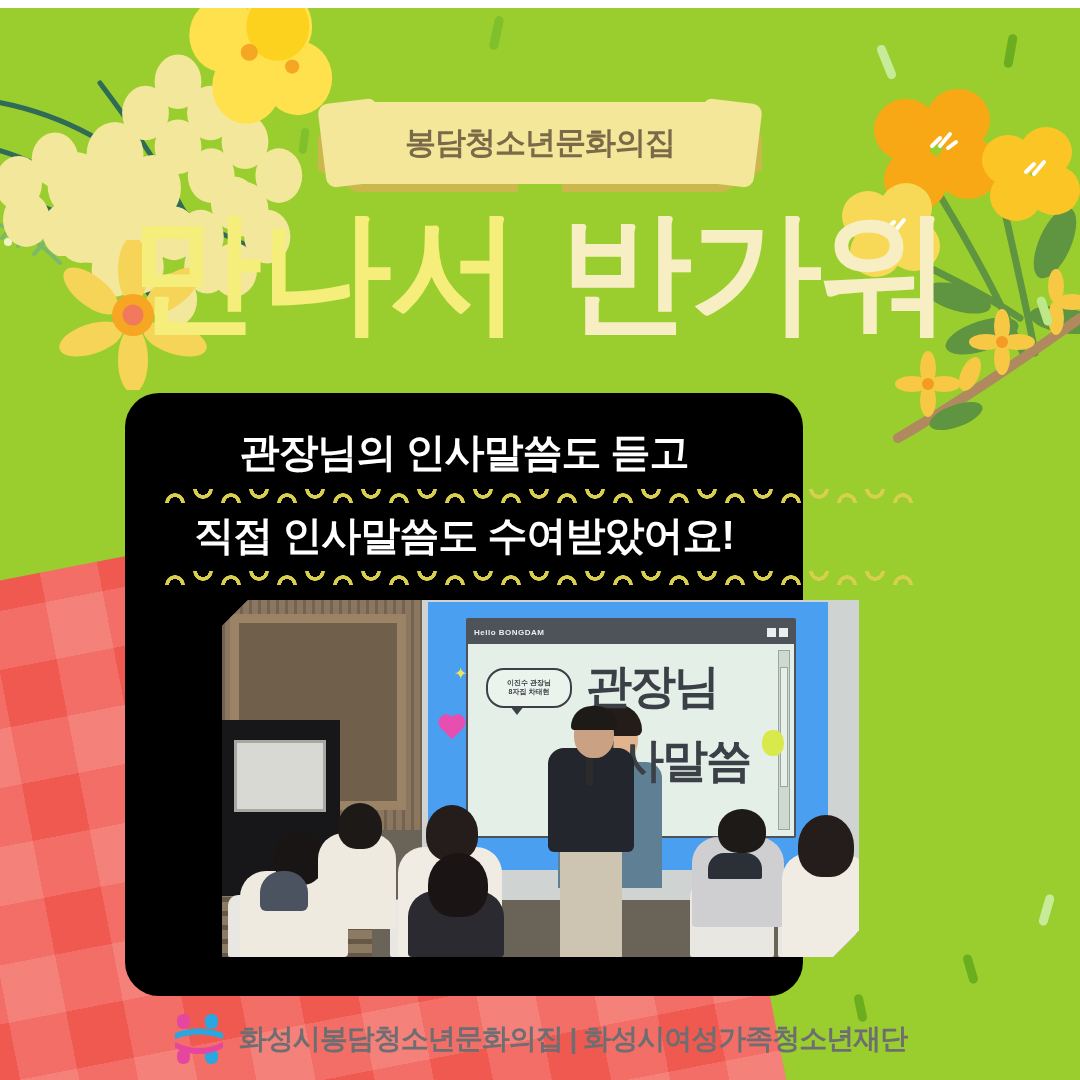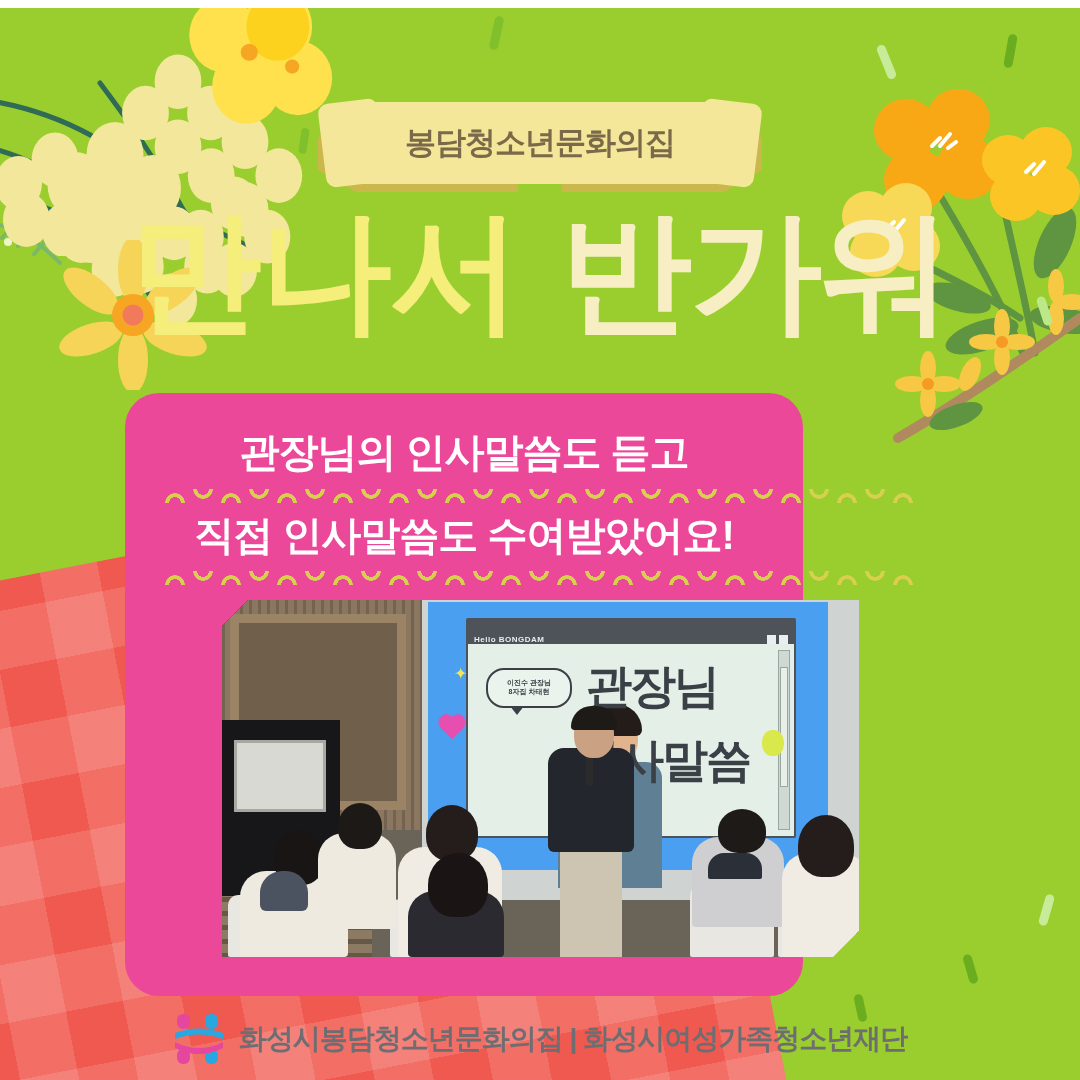--- a/index.html
+++ b/index.html
@@ -108,21 +108,21 @@
   .title .t1 { color: #f5ee7a; text-align: center; }
   .title .t2 { color: #f7eec4; margin-left: 6px; }
 
   
   .card {
     position: absolute;
     left: 125px;
     top: 385px;
     width: 678px;
     height: 603px;
-    background: #ec4899;
+    background: #000000;
     border-radius: 34px;
   }
   .card-line {
     position: absolute;
     left: 0; right: 0;
     text-align: center;
     color: #ffffff;
     font-size: 40px;
     font-weight: bold;
     letter-spacing: -1px;
@@ -180,21 +180,21 @@
   .ph-win {
     left: 244px; top: 18px; width: 330px; height: 220px;
     background: #e4efe8;
     border: 2px solid #4d5358;
     box-sizing: border-box;
     border-radius: 2px;
   }
   .ph-winbar {
     position: absolute; left: 0; top: 0; right: 0; height: 24px;
     background: #4d5358;
-    display: flex; align-items: flex-end; justify-content: space-between;
+    display: flex; align-items: center; justify-content: space-between;
     padding: 0 6px; box-sizing: border-box;
   }
   .ph-wintitle { color: #e9eef0; font-size: 8px; letter-spacing: .5px; font-weight: bold; }
   .ph-winbtns  { display: flex; gap: 3px; }
   .ph-winbtn   { width: 9px; height: 9px; background: #e9eef0; }
   .ph-scroll   { position: absolute; right: 4px; top: 30px; bottom: 6px; width: 12px; background: #cfd9d3; border:1px solid #9aa79f; box-sizing:border-box;}
   .ph-scrollthumb { position:absolute; left:1px; right:1px; top: 16px; height: 120px; background:#e8efe9; border:1px solid #9aa79f; box-sizing:border-box;}
   .ph-bubble {
     position: absolute; left: 18px; top: 48px; width: 82px; height: 36px;
     border: 2px solid #3a4046; border-radius: 18px; background: #eaf3ec;

